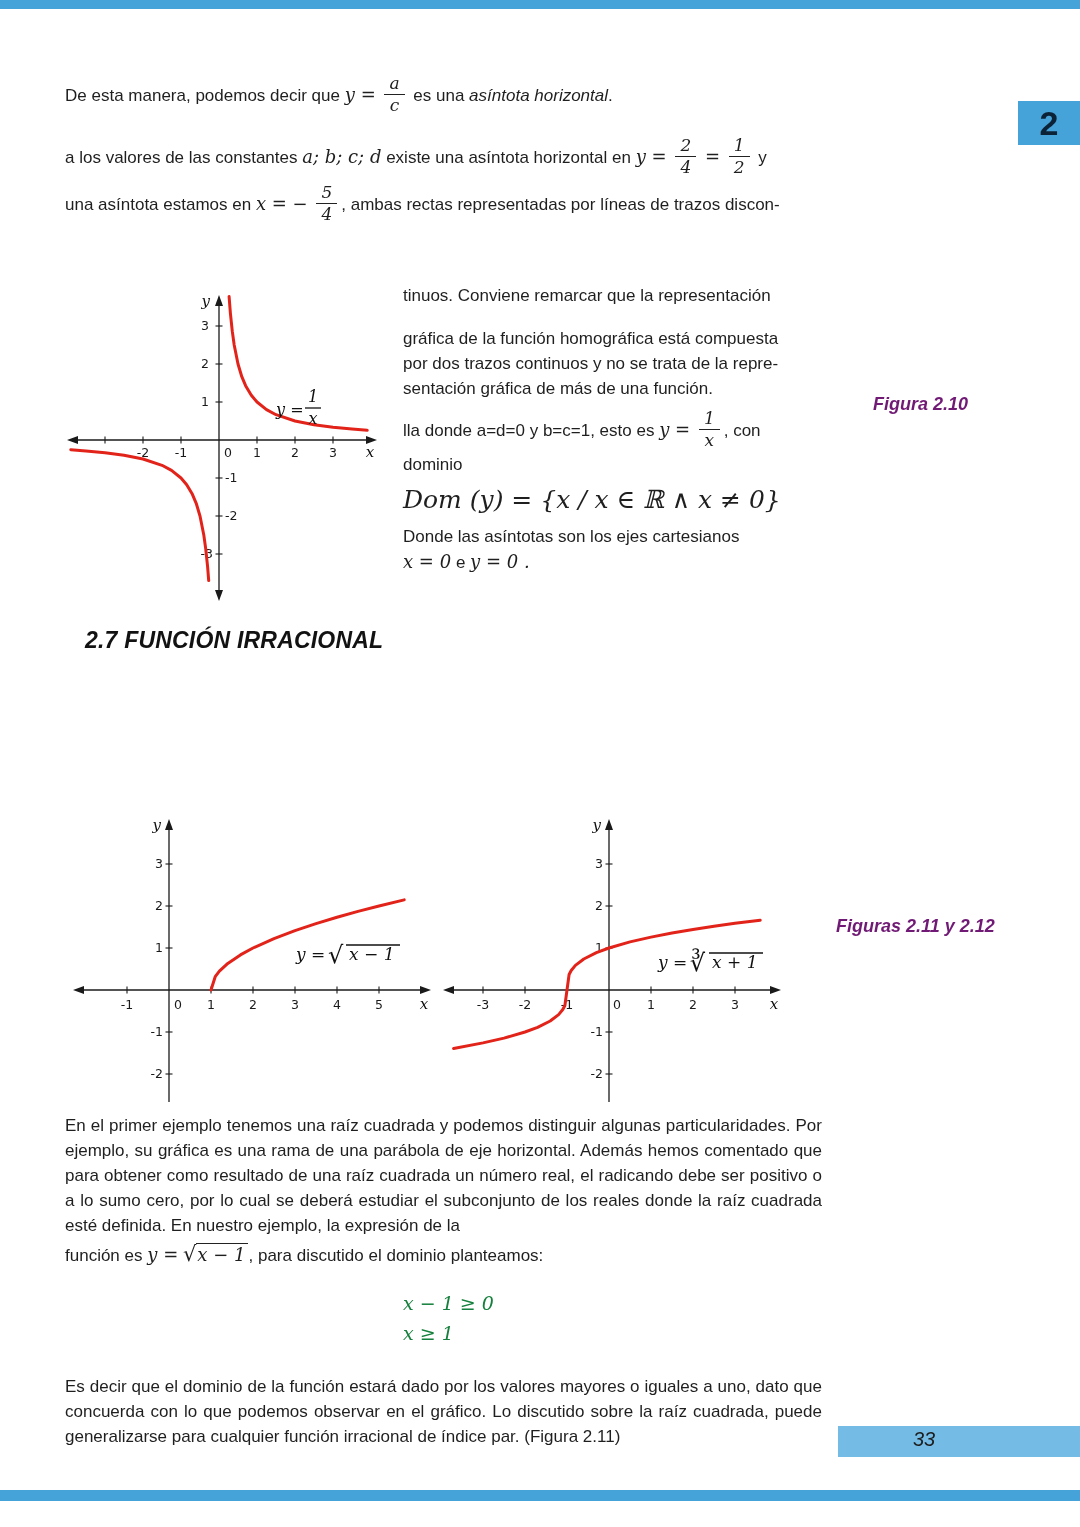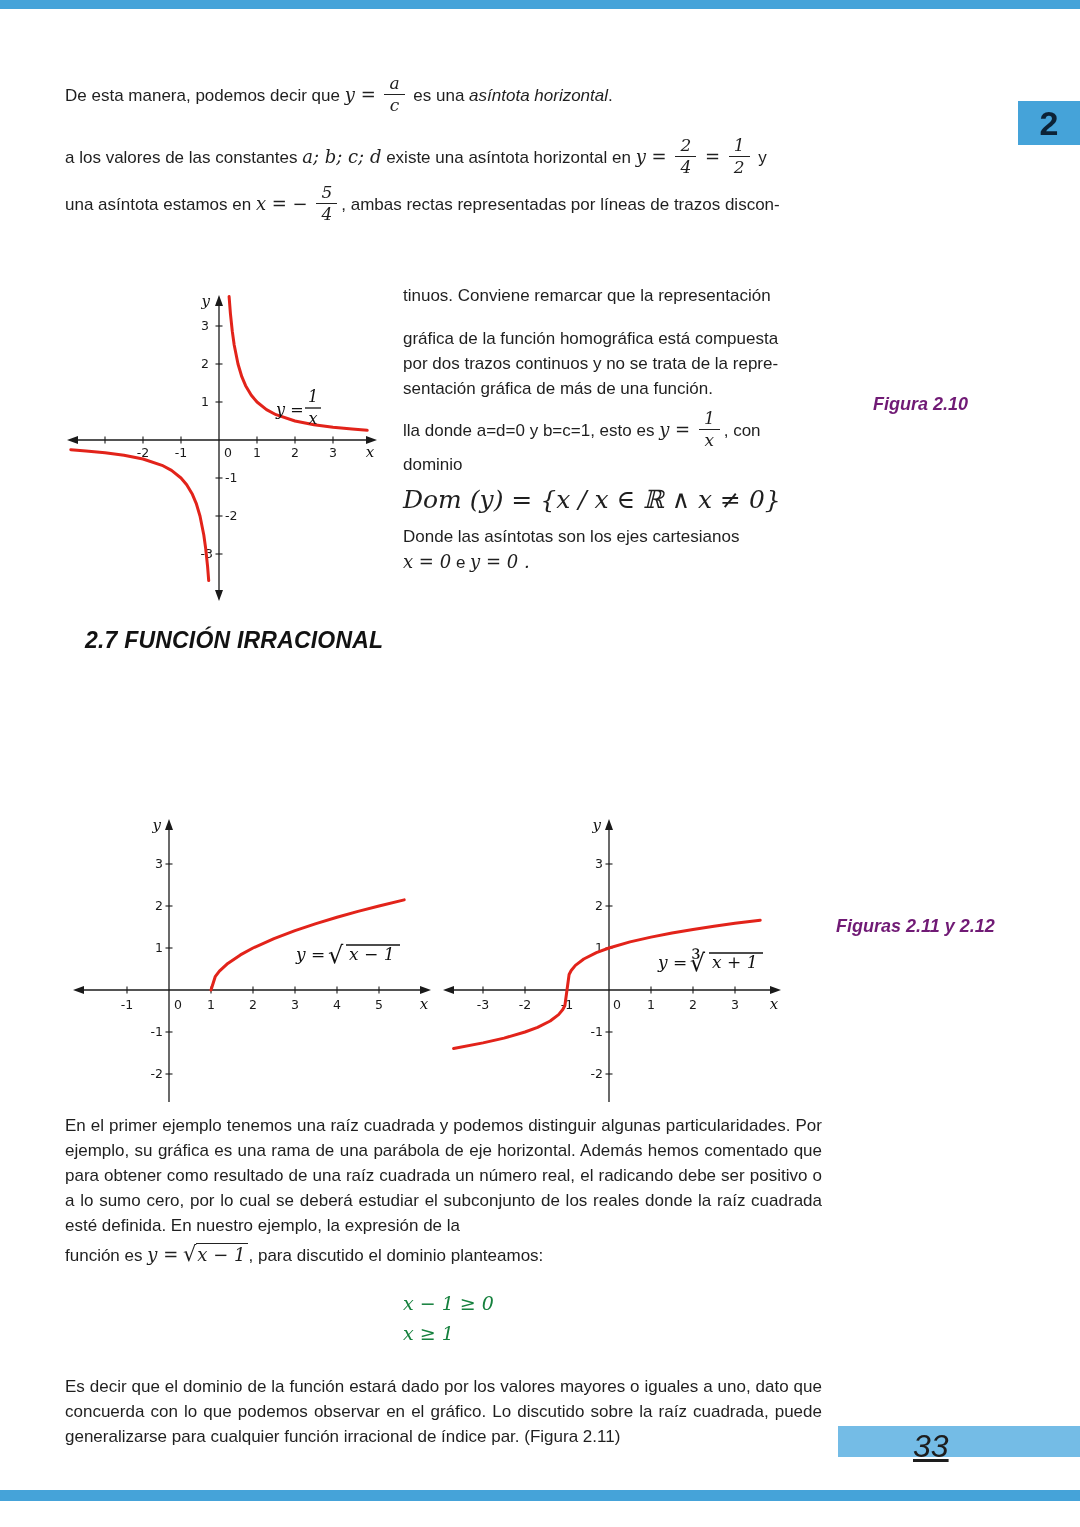--- a/index.html
+++ b/index.html
@@ -44,21 +44,21 @@
   .intro{position:absolute;left:65px;top:677px;width:757px;}
   .fig211{position:absolute;left:66px;top:812px;}
   .fig212{position:absolute;left:436px;top:812px;}
   .cap1112{position:absolute;left:836px;top:916px;}
   .para3{position:absolute;left:65px;top:1113px;width:757px;}
   .para4{position:absolute;left:65px;top:1242px;width:757px;}
   .deriv{position:absolute;left:403px;top:1288px;font-family:"DejaVu Serif",serif;font-style:italic;
     font-size:19px;line-height:30px;color:#15803d;}
   .para5{position:absolute;left:65px;top:1374px;width:757px;}
   .pageband{position:absolute;left:838px;top:1426px;width:242px;height:31px;background:var(--band-blue);}
-  .pagenum{position:absolute;left:75px;top:2px;font-style:italic;font-size:32px;color:#1d1d1d;text-decoration:underline;}
+  .pagenum{position:absolute;left:75px;top:2px;font-style:italic;font-size:20px;color:#1d1d1d;}
   
   .axis{stroke:#1a1a1a;stroke-width:1.3;}
   .tick{stroke:#1a1a1a;stroke-width:1.1;}
   .arrow{fill:#1a1a1a;}
   .curve{fill:none;stroke:var(--curve-red);stroke-width:3;stroke-linecap:round;stroke-linejoin:round;}
   .ticklabel{font-family:"DejaVu Sans",sans-serif;font-size:12.5px;fill:#1a1a1a;}
   .axislabel{font-family:"DejaVu Serif",serif;font-style:italic;font-size:15px;fill:#111;}
   .curvelabel{font-family:"DejaVu Serif",serif;font-style:italic;font-size:17px;fill:#111;}
   .curvelabel-rad{font-family:"DejaVu Serif",serif;font-style:normal;font-size:24px;fill:#111;}
   .fraclabel{font-family:"DejaVu Serif",serif;font-style:italic;font-size:16px;fill:#111;}

